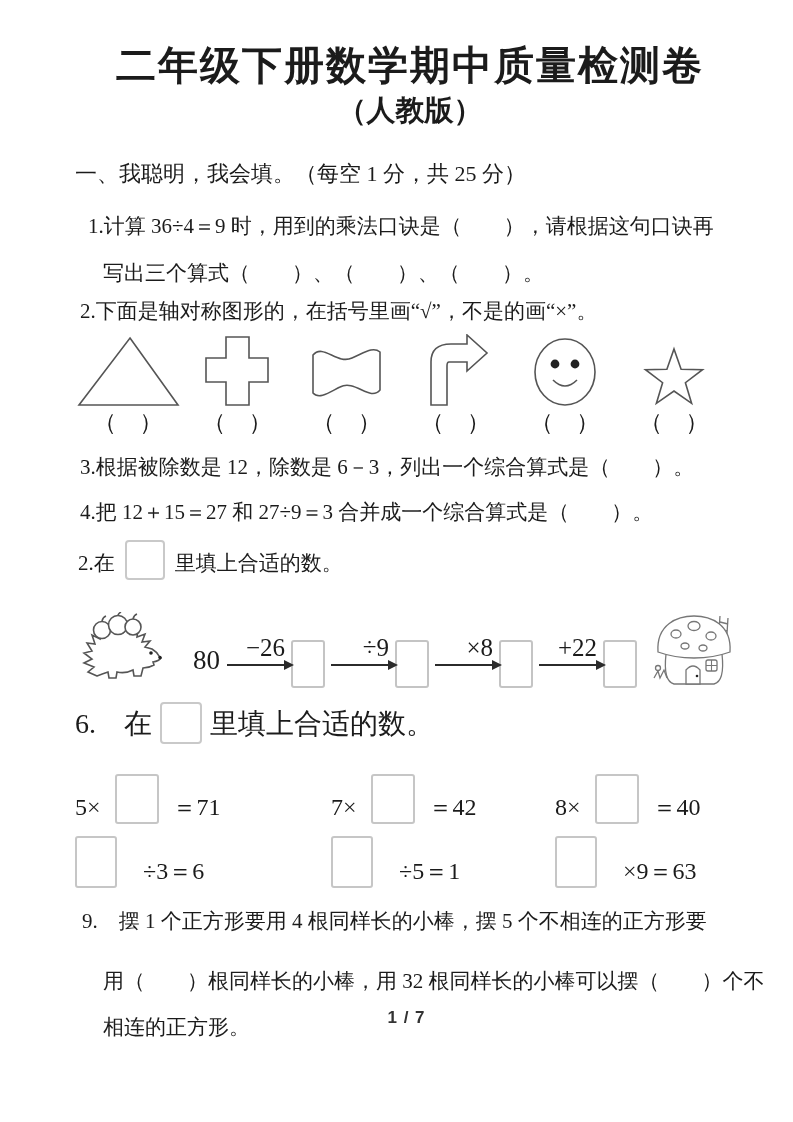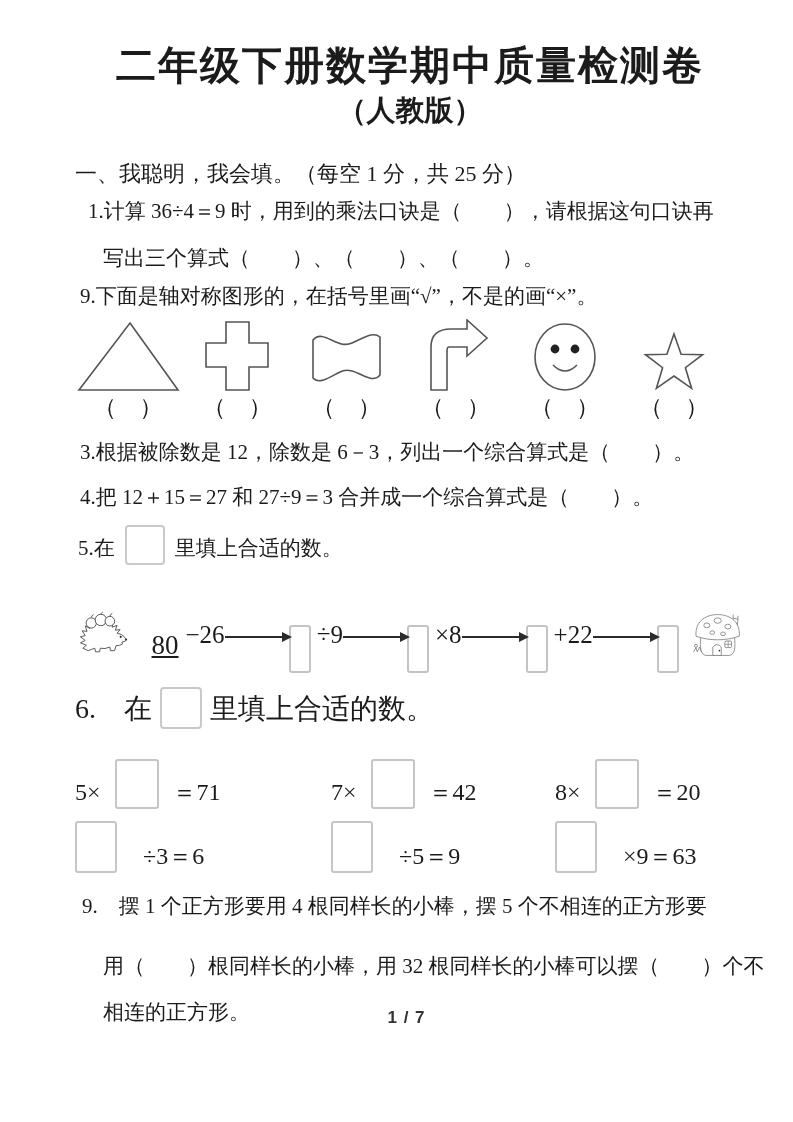--- a/index.html
+++ b/index.html
@@ -18,43 +18,43 @@
     font-size:40px;line-height:52px;font-weight:700;letter-spacing:2px;
     white-space:pre;
   }
   .subtitle{
     text-align:center;font-size:29px;line-height:36px;font-weight:700;white-space:pre;
   }
   .heading{
     margin-top:32px;font-size:22px;line-height:28px;white-space:pre;
   }
   .line{margin:0;font-size:21px;line-height:28px;white-space:pre;}
-  .indent-a{padding-left:13px;margin-top:9px;}
+  .indent-a{padding-left:13px;margin-top:24px;}
   .indent-b{padding-left:28px;margin-top:19px;}
   .indent-s{padding-left:5px;}
   .q2t{margin-top:10px;}
   .q3{margin-top:16px;}
   .q4{margin-top:17px;}
   .shapes-row{
     margin-top:8px;height:74px;width:652px;
     display:flex;justify-content:space-between;align-items:flex-end;
   }
   .shape-cell{width:106px;display:flex;justify-content:center;align-items:flex-end;}
   .brackets-row{
     margin-top:2px;width:652px;
     display:flex;justify-content:space-between;
   }
   .bracket{width:106px;text-align:center;font-size:23px;line-height:28px;white-space:pre;}
   .q5line{margin-top:14px;padding-left:3px;font-size:21px;line-height:42px;white-space:pre;}
   .fill-box{display:inline-block;border:2px solid #c9c9c9;border-radius:4px;background:#fff;box-sizing:border-box;}
   .fb40{width:40px;height:40px;vertical-align:-10px;margin:0 10px;}
   .fb44{width:42px;height:42px;vertical-align:-11px;margin:0 8px;}
   .chain-row{margin-top:26px;display:flex;align-items:center;}
-  .chain-start{font-size:27px;margin:24px 4px 4px 14px;line-height:27px;text-decoration:underline;}
-  .op{display:flex;flex-direction:row;align-items:center;margin:0 3px;}
+  .chain-start{font-size:27px;margin:24px 4px 4px 14px;line-height:27px;}
+  .op{display:flex;flex-direction:column;align-items:flex-end;margin:0 3px;}
   .op-label{font-size:25px;line-height:26px;white-space:pre;}
   .op-arrow{position:relative;width:58px;height:2px;background:#2b2b2b;margin-top:3px;}
   .op-arrow::after{
     content:"";position:absolute;right:-9px;top:-4px;
     border-left:10px solid #2b2b2b;border-top:5px solid transparent;border-bottom:5px solid transparent;
   }
   .chain-box{width:34px;height:48px;border:2px solid #c4c4c4;border-radius:3px;background:#fff;margin:28px 3px 0 3px;box-sizing:border-box;}
   .q6line{margin-top:12px;font-size:28px;line-height:44px;white-space:pre;}
   .eq-grid{
     margin-top:14px;display:grid;grid-template-columns:256px 224px 1fr;row-gap:12px;
@@ -83,21 +83,21 @@
 <div class="page">
 
   <h1 class="title">二年级下册数学期中质量检测卷</h1>
   <div class="subtitle">（人教版）</div>
 
   <div class="heading">一、我聪明，我会填。（每空 1 分，共 25 分）</div>
 
   <p class="line indent-a">1.计算 36÷4＝9 时，用到的乘法口诀是（　　），请根据这句口诀再</p>
   <p class="line indent-b">写出三个算式（　　）、（　　）、（　　）。</p>
 
-  <p class="line indent-s q2t">9.下面是轴对称图形的，在括号里画“√”，不是的画“×”。</p>
+  <p class="line indent-s q2t">2.下面是轴对称图形的，在括号里画“√”，不是的画“×”。</p>
 
   <div class="shapes-row">
     <div class="shape-cell">
       <svg width="104" height="72" viewBox="0 0 104 72">
         <polygon class="sline nofill" points="54,3 102,70 3,70"></polygon>
       </svg>
     </div>
     <div class="shape-cell">
       <svg width="66" height="72" viewBox="0 0 66 72">
         <polygon class="sline nofill" points="22,2 45,2 45,23 64,23 64,47 45,47 45,70 22,70 22,47 2,47 2,23 22,23"></polygon>
@@ -133,21 +133,21 @@
     <span class="bracket">（　）</span>
     <span class="bracket">（　）</span>
     <span class="bracket">（　）</span>
     <span class="bracket">（　）</span>
     <span class="bracket">（　）</span>
   </div>
 
   <p class="line indent-s q3">3.根据被除数是 12，除数是 6－3，列出一个综合算式是（　　）。</p>
   <p class="line indent-s q4">4.把 12＋15＝27 和 27÷9＝3 合并成一个综合算式是（　　）。</p>
 
-  <p class="q5line"><span>5.在</span><span class="fill-box fb40"></span><span>里填上合适的数。</span></p>
+  <p class="q5line"><span>2.在</span><span class="fill-box fb40"></span><span>里填上合适的数。</span></p>
 
   <div class="chain-row">
     <svg width="104" height="76" viewBox="0 0 104 76">
       <path class="sline" d="M22,64 L13,60 L19,55 L9,51 L17,47 L9,41 L17,39 L12,31 L20,32 L17,23 L25,27 L25,17 L32,23 L34,13 L39,21 L45,13 L48,21 L54,14 L55,22 L63,17 L62,25 L70,22 L67,30 L75,29 L70,35 L77,37 Q82,40 84,44 L86,46 Q84,49 78,50 L79,53 Q74,56 68,56 L66,64 L59,64 L58,58 Q50,62 42,60 L41,66 L34,66 L33,60 Q27,62 22,64 Z"></path>
       <circle class="sline" cx="27" cy="18" r="8.5"></circle>
       <circle class="sline" cx="43" cy="13" r="9.5"></circle>
       <circle class="sline" cx="58" cy="15" r="8"></circle>
       <path class="sline nofill" d="M27,9 Q28,5 31,4 M43,3 Q44,1 46,0 M58,7 Q59,3 62,2"></path>
       <circle class="dot" cx="76" cy="41" r="1.8"></circle>
       <circle class="dot" cx="85" cy="45.5" r="1.7"></circle>
@@ -202,29 +202,29 @@
         <span class="eq-t">＝71</span>
       </div>
     <div class="eq-cell">
         <span class="eq-t">7×</span>
         <span class="eq-box"></span>
         <span class="eq-t">＝42</span>
       </div>
     <div class="eq-cell">
         <span class="eq-t">8×</span>
         <span class="eq-box"></span>
-        <span class="eq-t">＝20</span>
+        <span class="eq-t">＝40</span>
       </div>
     <div class="eq-cell">
         <span class="eq-box eq-box2"></span>
         <span class="eq-t">÷3＝6</span>
       </div>
     <div class="eq-cell">
         <span class="eq-box eq-box2"></span>
-        <span class="eq-t">÷5＝9</span>
+        <span class="eq-t">÷5＝1</span>
       </div>
     <div class="eq-cell">
         <span class="eq-box eq-box2"></span>
         <span class="eq-t">×9＝63</span>
       </div>
   </div>
 
   <p class="line q7a">9.　摆 1 个正方形要用 4 根同样长的小棒，摆 5 个不相连的正方形要</p>
   <p class="line q7b">用（　　）根同样长的小棒，用 32 根同样长的小棒可以摆（　　）个不</p>
   <p class="line q7c">相连的正方形。</p>

